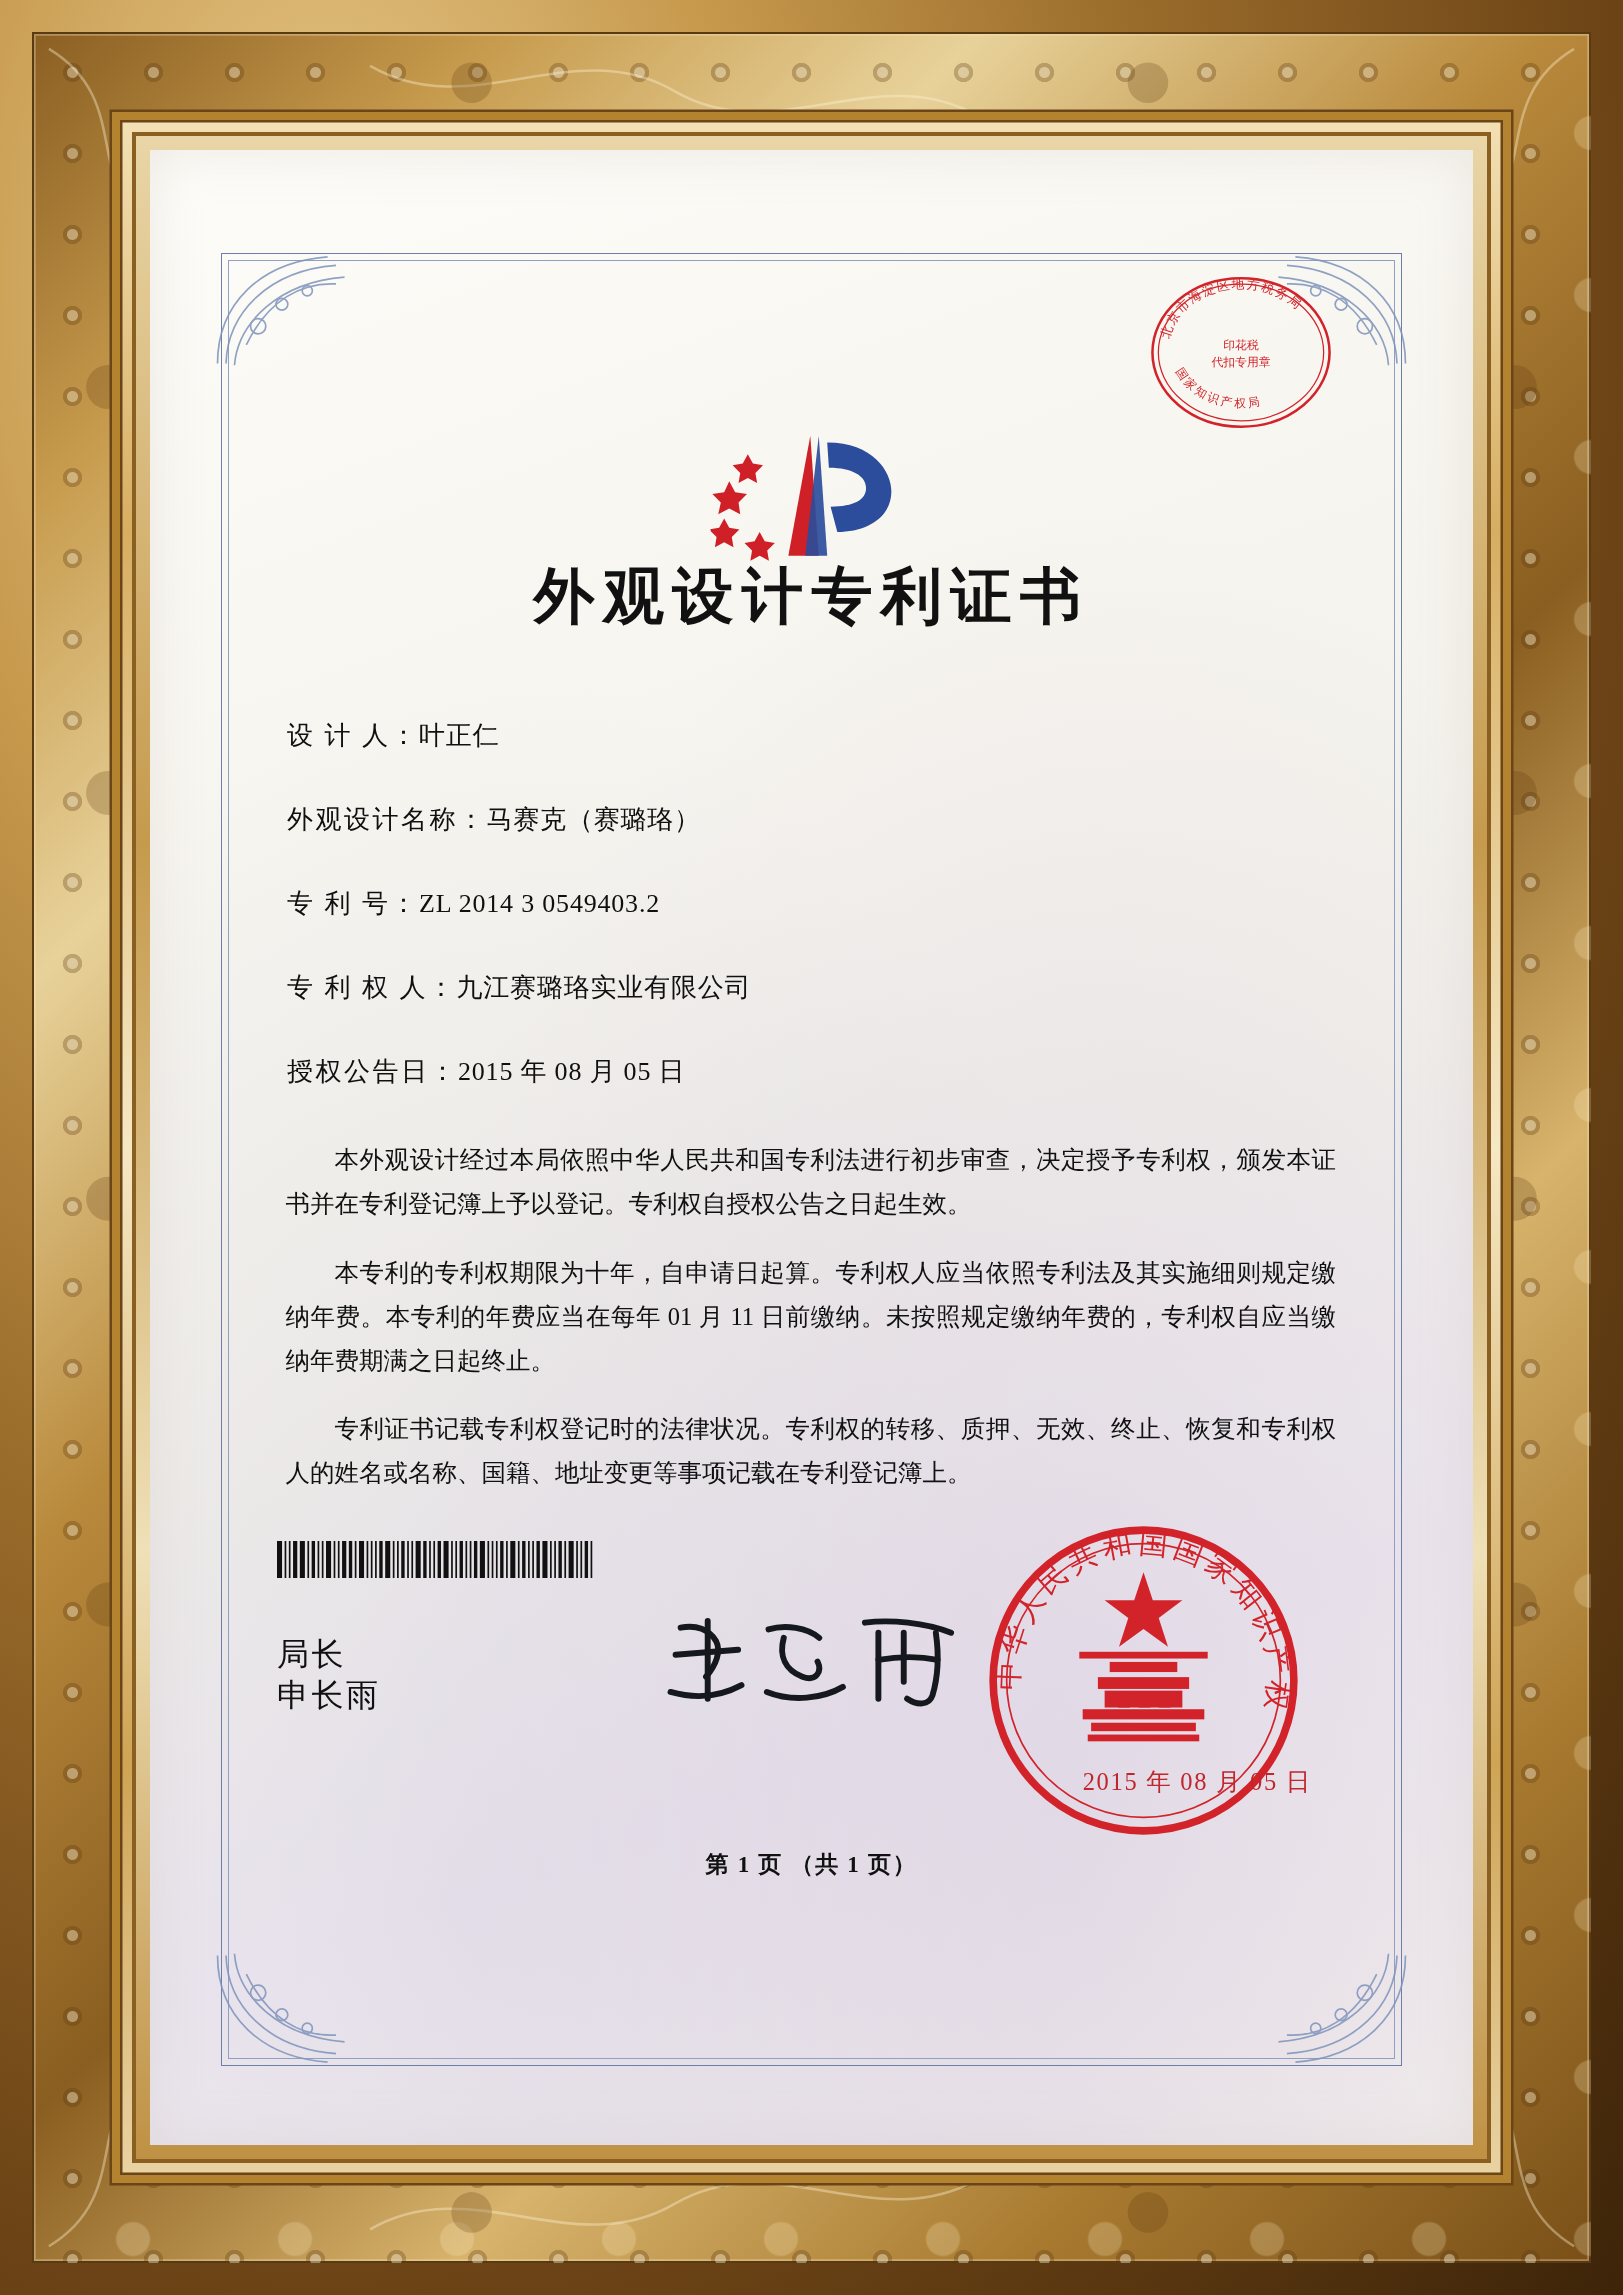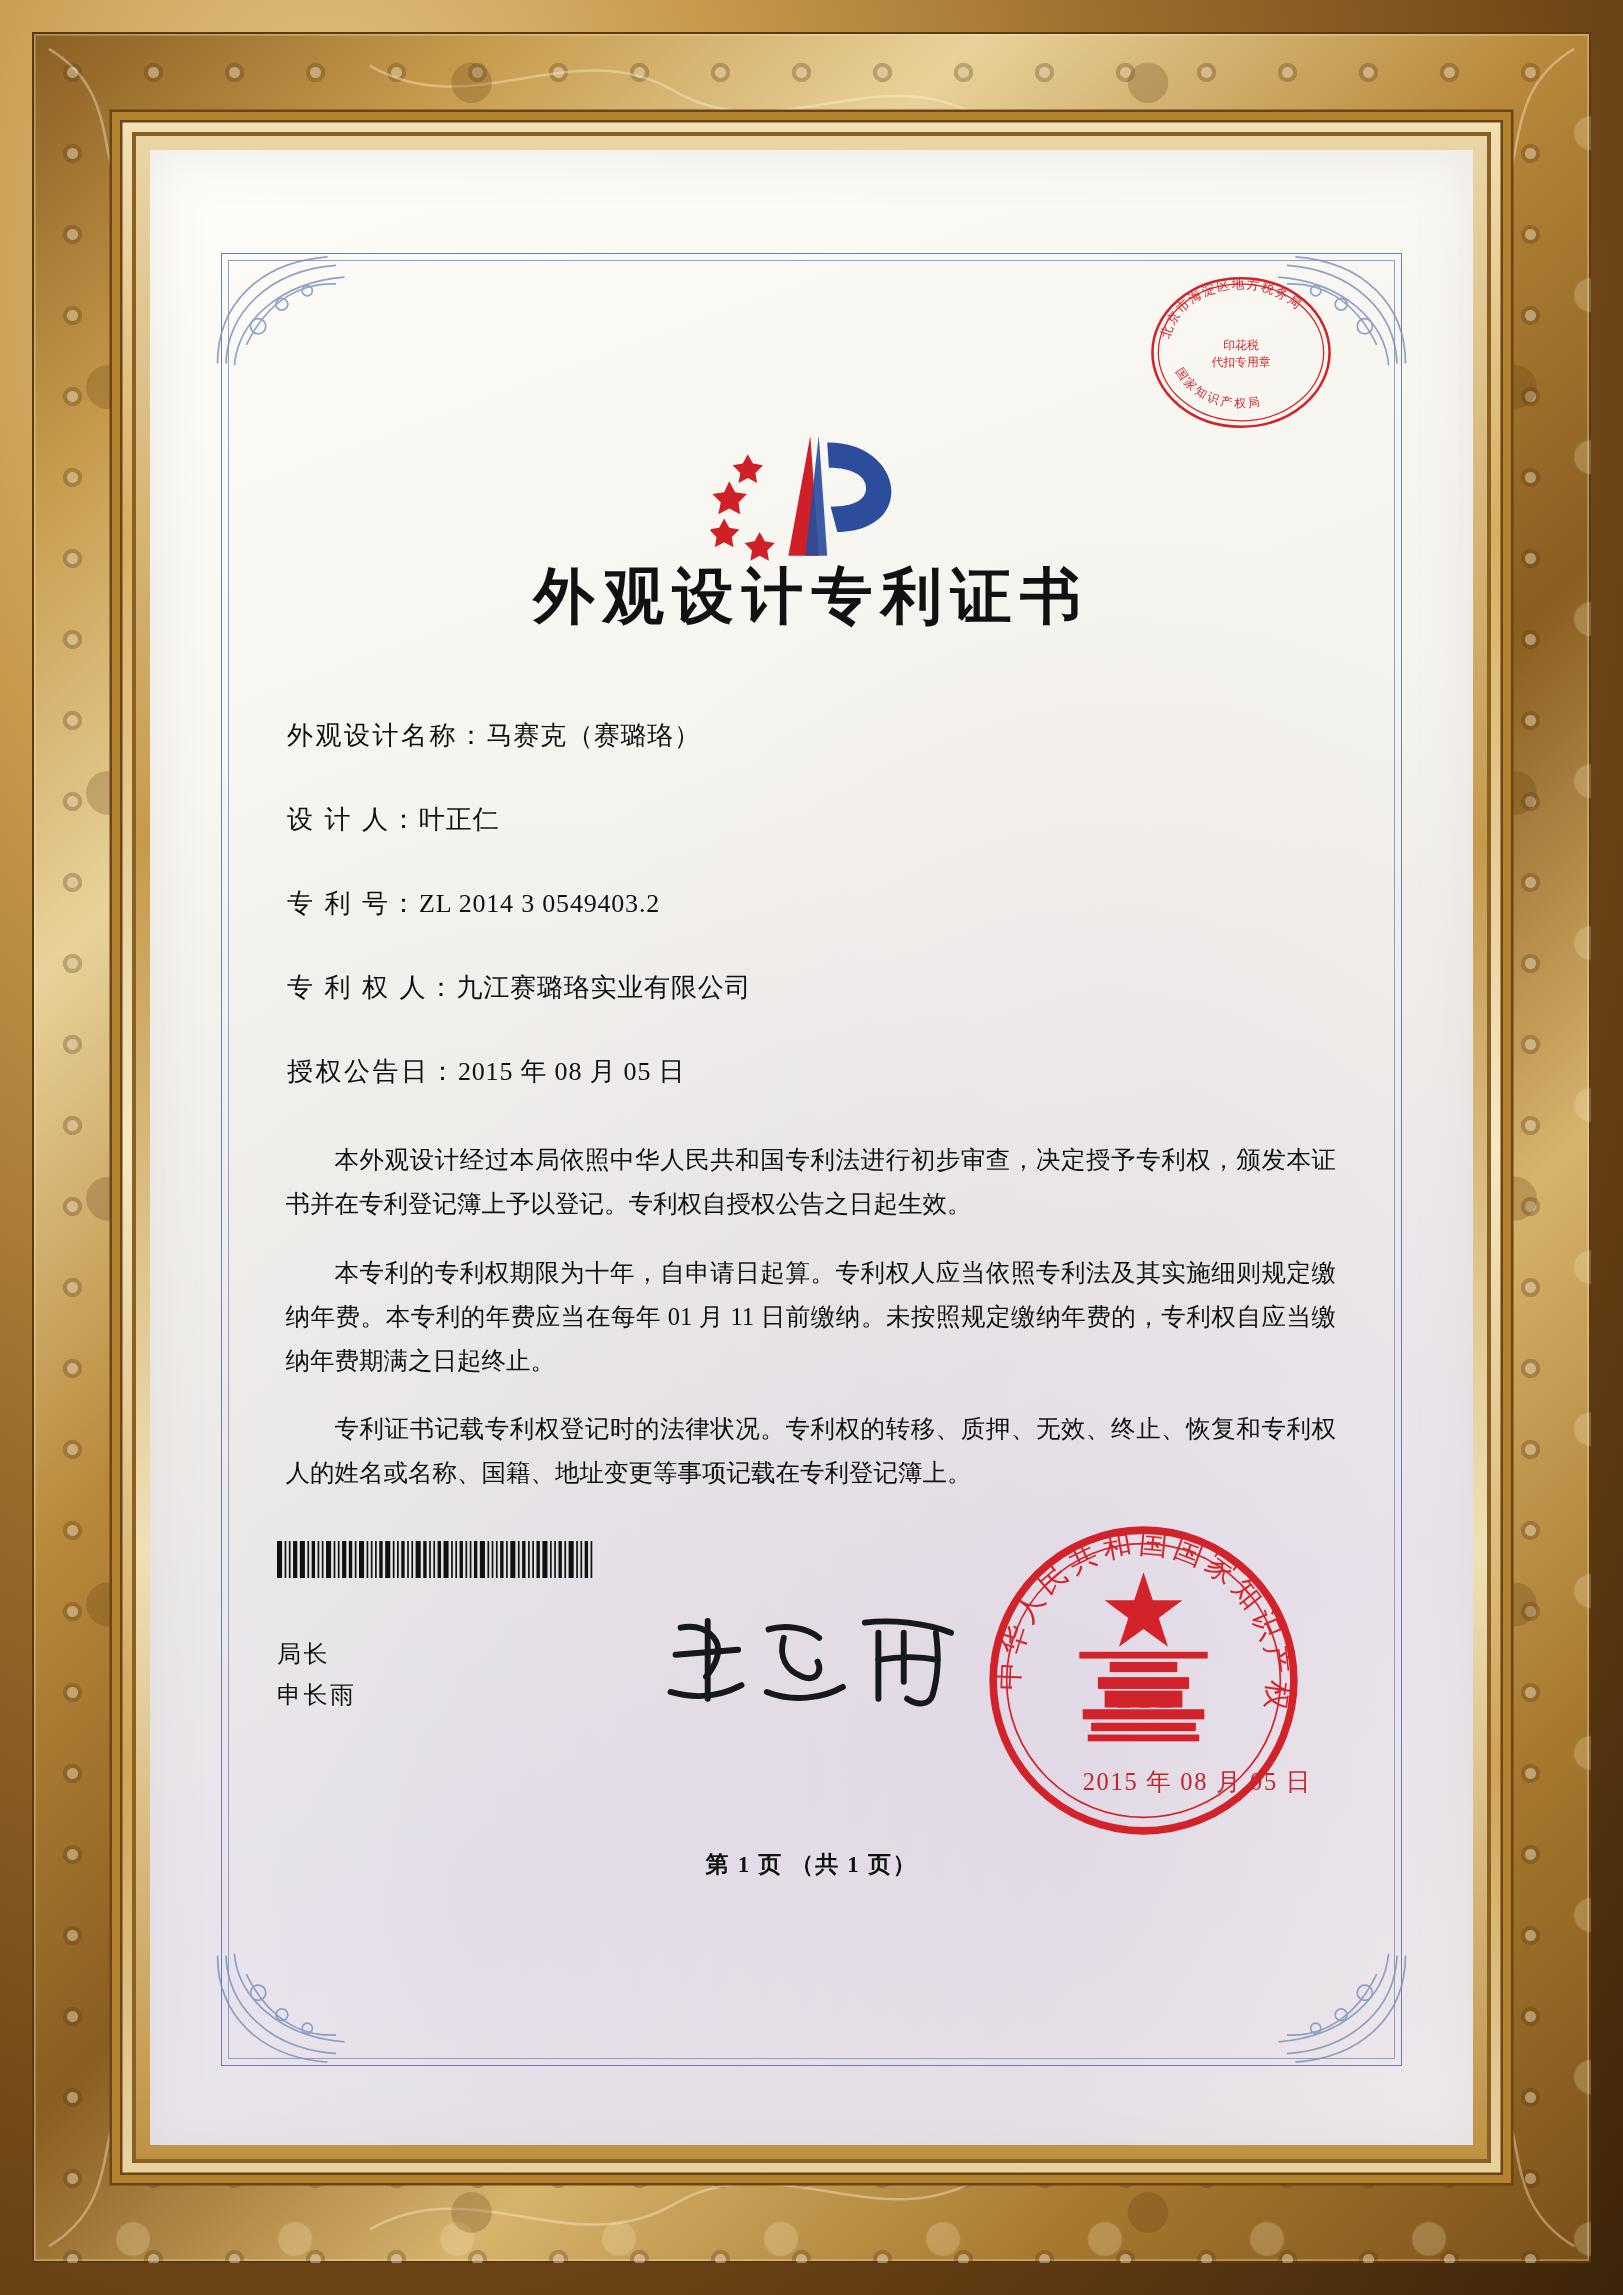--- a/index.html
+++ b/index.html
@@ -161,21 +161,21 @@
     left: 127px;
     top: 1391px;
     width: 355px;
     height: 37px;
   }
 
   .signature-block {
     position: absolute;
     left: 127px;
     top: 1484px;
-    font-size: 24px;
+    font-size: 32px;
     line-height: 41px;
     color: #111;
     letter-spacing: 2.5px;
   }
   .handwriting {
     position: absolute;
     left: 507px;
     top: 1454px;
     width: 338px;
     height: 110px;
@@ -333,24 +333,24 @@
         </g>
         <path d="M118,8 L128,150 L92,150 Z" fill="#cf2027"></path>
         <path d="M128,8 L138,150 L112,150 Z" fill="#2b4d9b" opacity="0.92"></path>
         <path d="M138,16 C192,16 214,50 214,74 C214,104 186,122 150,122 L142,92 C170,92 184,84 184,70 C184,56 168,46 140,46 Z" fill="#2b4d9b"></path>
       </svg>
 
       <div class="title">外观设计专利证书</div>
 
       <div class="fields">
         <div class="field">
-          <span class="lab">外观设计名称：</span><span class="val">马赛克（赛璐珞）</span>
+          <span class="lab">设    计    人：</span><span class="val">叶正仁</span>
         </div>
         <div class="field">
-          <span class="lab">设    计    人：</span><span class="val">叶正仁</span>
+          <span class="lab">外观设计名称：</span><span class="val">马赛克（赛璐珞）</span>
         </div>
         <div class="field">
           <span class="lab">专    利    号：</span><span class="val">ZL 2014 3 0549403.2</span>
         </div>
         <div class="field">
           <span class="lab">专 利 权 人：</span><span class="val">九江赛璐珞实业有限公司</span>
         </div>
         <div class="field">
           <span class="lab">授权公告日：</span><span class="val">2015 年 08 月 05 日</span>
         </div>

